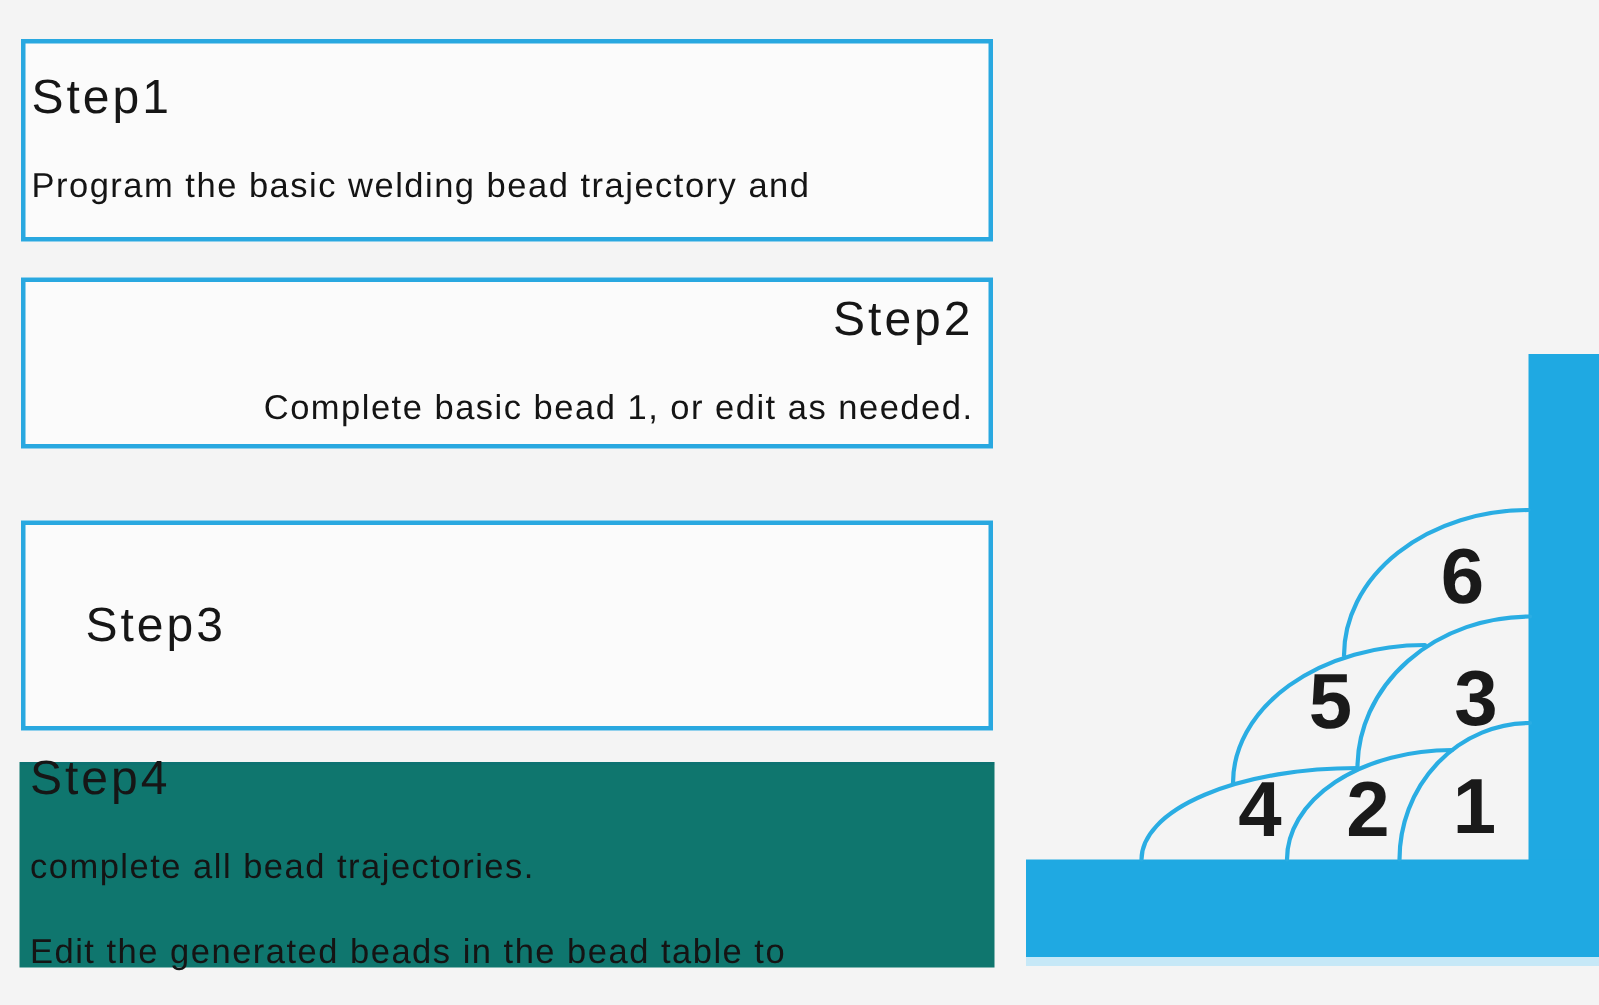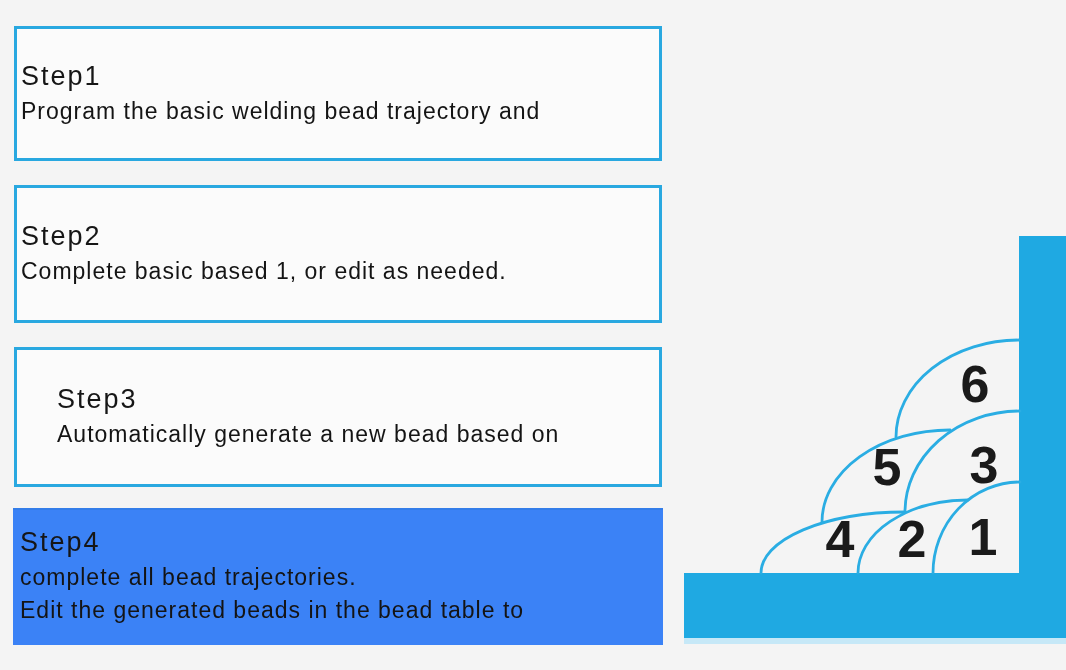--- a/index.html
+++ b/index.html
@@ -24,38 +24,39 @@
     background: #fbfbfb;
     border: 3px solid #29a8e0;
     display: flex;
     flex-direction: column;
     justify-content: center;
     padding: 4px 10px 6px 4px;
   }
   .step-card.highlighted {
     left: 13px;
     width: 650px;
-    background: #3b82f6;
+    background: #0f766e;
     border: none;
     padding-left: 7px;
     box-shadow: inset 0 2px 0 rgba(0,90,140,0.12);
   }
   .step-title {
-    font-size: 27px;
+    font-size: 32px;
     line-height: 37px;
     letter-spacing: 2px;
     color: #161616;
     white-space: nowrap;
   }
   .step-line {
     font-size: 23px;
     line-height: 33px;
     letter-spacing: 1px;
     color: #141414;
     white-space: nowrap;
+    margin-top: 24px;
   }
   #weld-svg {
     position: absolute;
     left: 0;
     top: 0;
   }
   .plate { fill: #1fa9e2; }
   .plate-shadow { fill: #c6e8f7; }
   .bead-arc {
     fill: none;
@@ -74,28 +75,27 @@
 </head>
 <body>
 
 <div id="canvas">
 
   <div class="step-card" style="top:26px; height:135px;">
     <div class="step-title">Step1</div>
     <div class="step-line">Program the basic welding bead trajectory and</div>
   </div>
 
-  <div class="step-card" style="top:185px; height:138px;">
+  <div class="step-card" style="top:185px; height:114px;text-align:right;">
     <div class="step-title">Step2</div>
-    <div class="step-line">Complete basic based 1, or edit as needed.</div>
+    <div class="step-line">Complete basic bead 1, or edit as needed.</div>
   </div>
 
   <div class="step-card" style="top:347px; height:140px;padding-left:40px;">
     <div class="step-title">Step3</div>
-    <div class="step-line">Automatically generate a new bead based on</div>
   </div>
 
   <div class="step-card highlighted" style="top:508px; height:137px;">
     <div class="step-title">Step4</div>
     <div class="step-line">complete all bead trajectories.</div>
     <div class="step-line">Edit the generated beads in the bead table to</div>
   </div>
 
   <svg id="weld-svg" width="1066" height="670" viewBox="0 0 1066 670">
 

